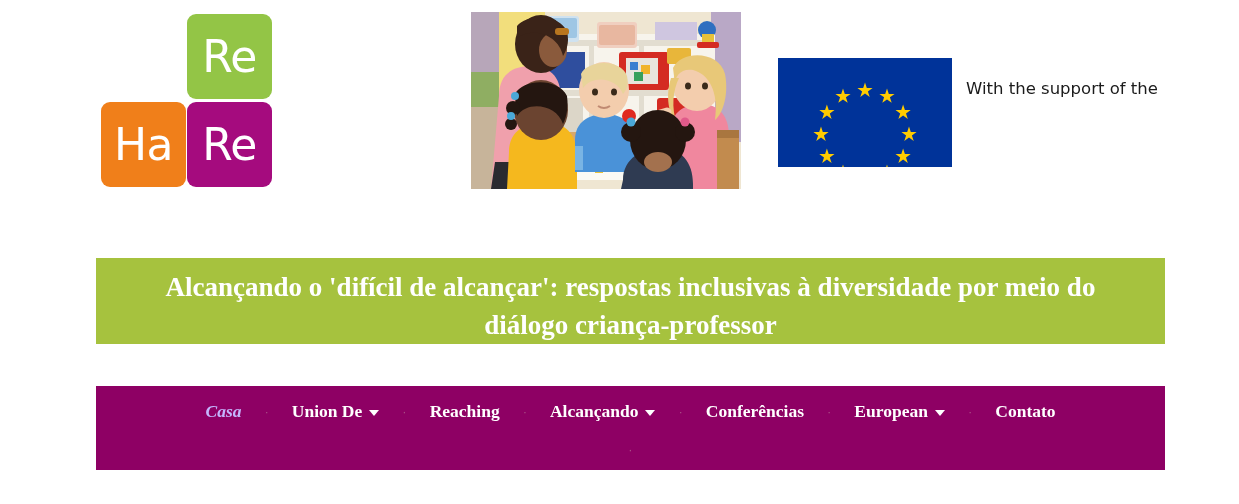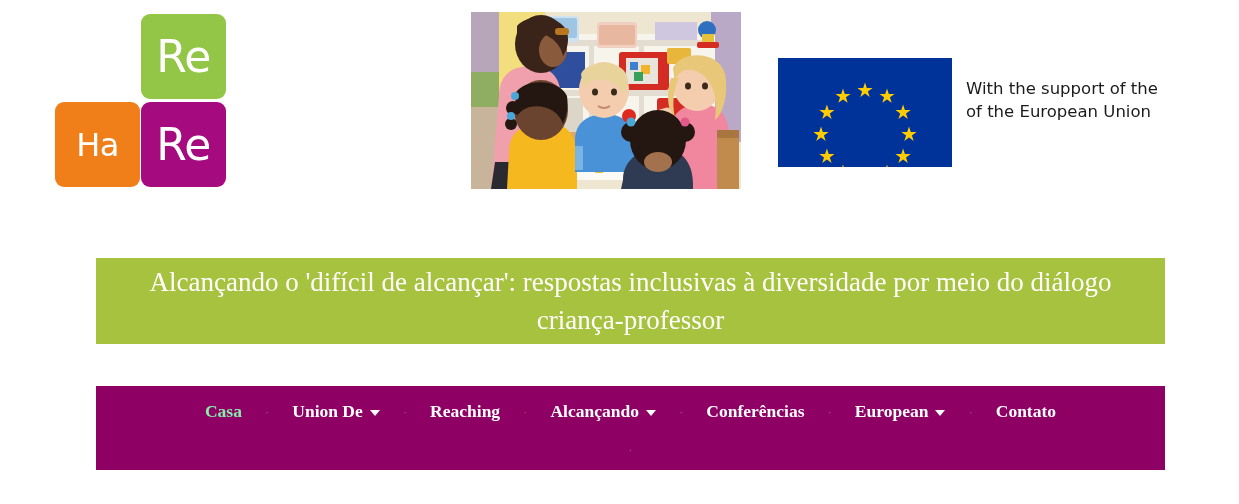--- a/index.html
+++ b/index.html
@@ -13,23 +13,23 @@
   .page { position: relative; width: 1239px; height: 504px; background: #fff; }
 
   
   .header { position: absolute; left: 0; top: 0; width: 1239px; height: 240px; }
 
   
   .logo { position: absolute; left: 55px; top: 14px; width: 175px; height: 172px; }
   .tile { position: absolute; border-radius: 9px; display: flex;
           align-items: center; justify-content: center;
           color: #ffffff; font-family: "DejaVu Sans", sans-serif;
-          font-weight: 400; letter-spacing: -0.5px; }
+          font-weight: 400; letter-spacing: -0.5px; margin-left: 46px; }
   .tile-re1  { left: 86px;  top: 0px;  width: 85px; height: 85px;  font-size: 44px; }
-  .tile-ha   { left: 0px;   top: 88px; width: 85px; height: 85px;  font-size: 32px; }
+  .tile-ha   { left: 0px;   top: 88px; width: 85px; height: 85px;  font-size: 44px; }
   .tile-re2  { left: 86px;  top: 88px; width: 85px; height: 85px;  font-size: 44px; }
 
   .logo-words {
     position: absolute; left: 249px; top: 22px; width: 210px;
     font-family: "DejaVu Sans", sans-serif;
     font-size: 40px; line-height: 45px; font-weight: 500;
     letter-spacing: -0.5px;
   }
   .logo-words span { display: block; white-space: nowrap; }
 
@@ -48,21 +48,21 @@
     position: absolute; left: 188px; top: 19px; width: 260px;
     font-family: "DejaVu Sans", sans-serif;
     font-size: 16.5px; line-height: 23px; color: #1b1b1b;
   }
   .eu-text span { display: block; white-space: nowrap; }
 
   
   .title-banner {
     position: absolute; left: 96px; top: 258px; width: 1069px; height: 86px;
     background: #a6c23e;
-    display: flex; align-items: center; justify-content: center;
+    display: flex; align-items: flex-end; justify-content: center; font-weight: bold;
   }
   .title-banner-text {
     font-family: "Liberation Serif", "DejaVu Serif", serif;
     font-size: 27px; line-height: 38px; color: #ffffff;
     text-align: center; width: 1010px;
   }
 
   
   .navbar {
     position: absolute; left: 96px; top: 386px; width: 1069px; height: 84px;
@@ -215,33 +215,32 @@
             <polygon points="65,106.6 66.8,112.1 72.6,112.1 67.9,115.5 69.7,121 65,117.6 60.3,121 62.1,115.5 57.4,112.1 63.2,112.1"></polygon>
             <polygon points="48.9,90.5 50.7,96 56.5,96 51.8,99.4 53.6,104.9 48.9,101.5 44.2,104.9 46,99.4 41.3,96 47.1,96"></polygon>
             <polygon points="43,68.5 44.8,74 50.6,74 45.9,77.4 47.7,82.9 43,79.5 38.3,82.9 40.1,77.4 35.4,74 41.2,74"></polygon>
             <polygon points="48.9,46.5 50.7,52 56.5,52 51.8,55.4 53.6,60.9 48.9,57.5 44.2,60.9 46,55.4 41.3,52 47.1,52"></polygon>
             <polygon points="65,30.4 66.8,35.9 72.6,35.9 67.9,39.3 69.7,44.8 65,41.4 60.3,44.8 62.1,39.3 57.4,35.9 63.2,35.9"></polygon>
           </g>
         </svg>
       </div>
       <div class="eu-text">
         <span>With the support of the</span>
-        <span>of the European Union</span>
       </div>
     </div>
   </div>
 
   <div class="title-banner" style="background: rgb(166, 194, 62);">
     <div class="title-banner-text">Alcançando o 'difícil de alcançar': respostas inclusivas à diversidade por meio do diálogo criança-professor</div>
   </div>
 
   <div class="navbar" style="background: rgb(142, 0, 100);">
     <div class="nav-row">
 
-      <span class="nav-item active" style="color: #86efac;">
+      <span class="nav-item active" style="color: #c4b5fd; font-style: italic;">
         <span>Casa</span>
       </span>
       <span class="nav-sep">·</span>
 
       <span class="nav-item">
         <span>Union De</span>
         <i class="caret"></i>
       </span>
       <span class="nav-sep">·</span>
 

